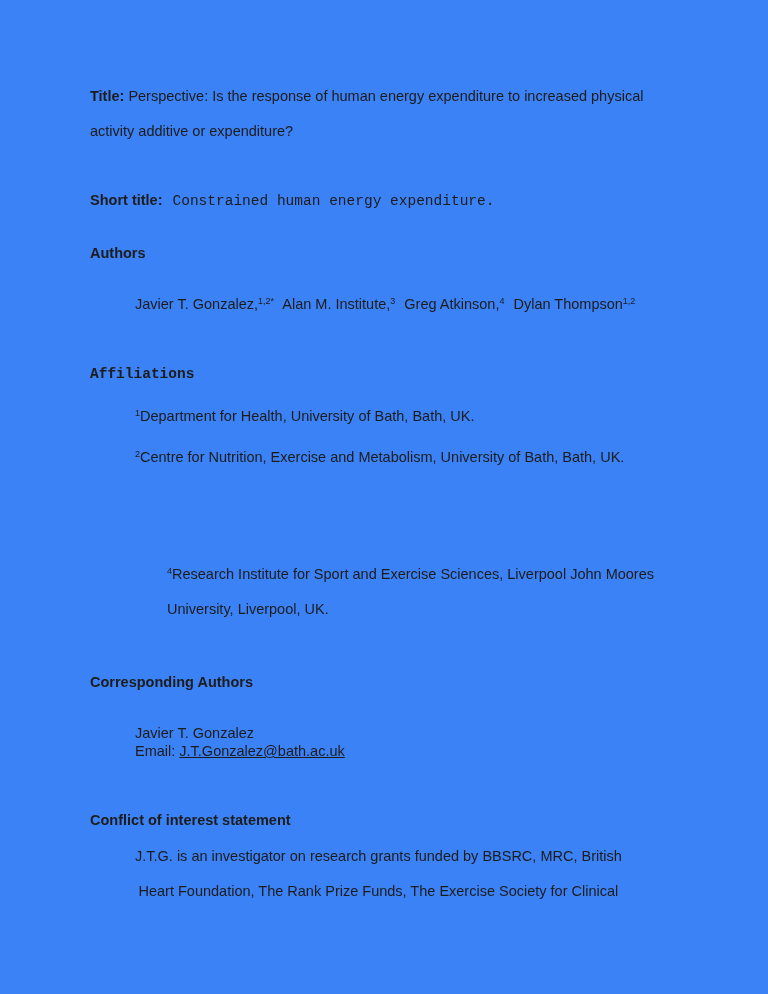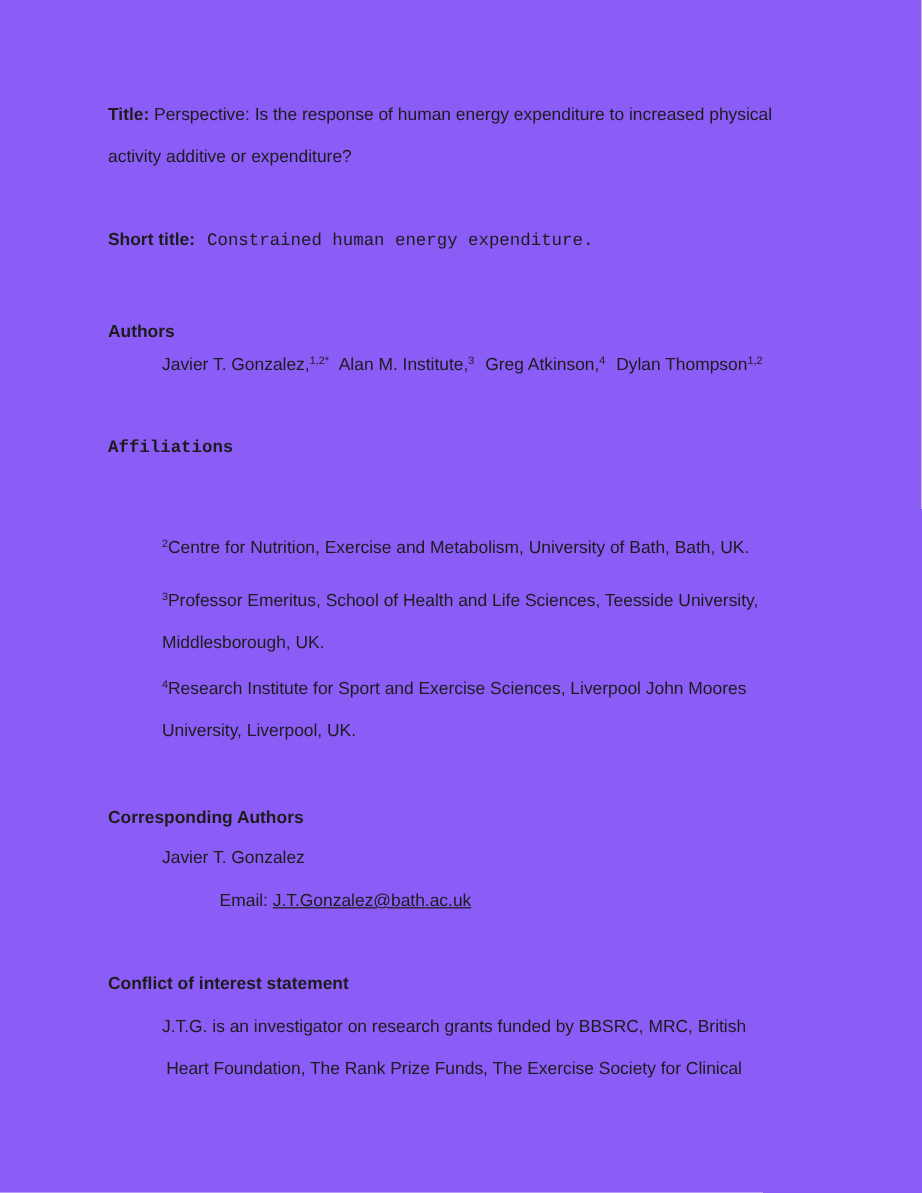--- a/index.html
+++ b/index.html
@@ -4,21 +4,21 @@
 <style>
   html, body {
     margin: 0;
     padding: 0;
     background: #ffffff;
   }
   .page {
     position: relative;
     width: 768px;
     height: 994px;
-    background: #8b5cf6;
+    background: #3b82f6;
     font-family: "Liberation Sans", sans-serif;
     font-size: 14.5px;
     color: #1c1c1c;
     overflow: hidden;
   }
   .para {
     position: absolute;
     left: 90px;
     white-space: nowrap;
   }
@@ -75,71 +75,68 @@
       <span>activity additive or expenditure?</span>
     </div>
   </div>
 
   <div class="para" style="top:183px;">
     <div class="line">
       <span class="b">Short title:</span><span class="lbl-gap-wide">Constrained human energy expenditure.</span>
     </div>
   </div>
 
-  <div class="para" style="top:260px;">
+  <div class="para" style="top:236px;">
     <div class="line b">Authors</div>
   </div>
 
   <div class="para indent" style="top:287px;">
     <div class="line">
       <span class="author"><span>Javier T. Gonzalez,</span><sup class="s">1,2*</sup></span>
       <span class="author"><span>Alan M. Institute,</span><sup class="s">3</sup></span>
       <span class="author"><span>Greg Atkinson,</span><sup class="s">4</sup></span>
       <span class="author"><span>Dylan Thompson</span><sup class="s">1,2</sup></span>
     </div>
   </div>
 
   <div class="para" style="top:357px;font-family:Liberation Mono, monospace;">
     <div class="line b">Affiliations</div>
   </div>
 
+  <div class="para indent" style="top:399px;">
+    <div class="line">
+      <sup class="s">1</sup><span>Department for Health, University of Bath, Bath, UK.</span>
+    </div>
+  </div>
 
   <div class="para indent" style="top:440px;">
     <div class="line">
       <sup class="s">2</sup><span>Centre for Nutrition, Exercise and Metabolism, University of Bath, Bath, UK.</span>
     </div>
   </div>
 
-  <div class="para indent" style="top:484px;">
-    <div class="line">
-      <sup class="s">3</sup><span>Professor Emeritus, School of Health and Life Sciences, Teesside University,</span>
-    </div>
-    <div class="line">
-      <span>Middlesborough, UK.</span>
-    </div>
-  </div>
 
-  <div class="para indent" style="top:557px;">
+  <div class="para indent" style="top:557px;margin-left:32px;">
     <div class="line">
       <sup class="s">4</sup><span>Research Institute for Sport and Exercise Sciences, Liverpool John Moores</span>
     </div>
     <div class="line">
       <span>University, Liverpool, UK.</span>
     </div>
   </div>
 
   <div class="para" style="top:665px;">
     <div class="line b">Corresponding Authors</div>
   </div>
 
-  <div class="para indent" style="top:698px;">
+  <div class="para indent" style="top:716px;">
     <div class="line">Javier T. Gonzalez</div>
   </div>
 
-  <div class="para indent" style="top:734px;margin-left:48px;">
+  <div class="para indent" style="top:734px;">
     <div class="line">
       <span class="email-lbl">Email:</span><a class="email-link">J.T.Gonzalez@bath.ac.uk</a>
     </div>
   </div>
 
   <div class="para" style="top:803px;">
     <div class="line b">Conflict of interest statement</div>
   </div>
 
   <div class="para indent" style="top:839px;text-align:center;">

